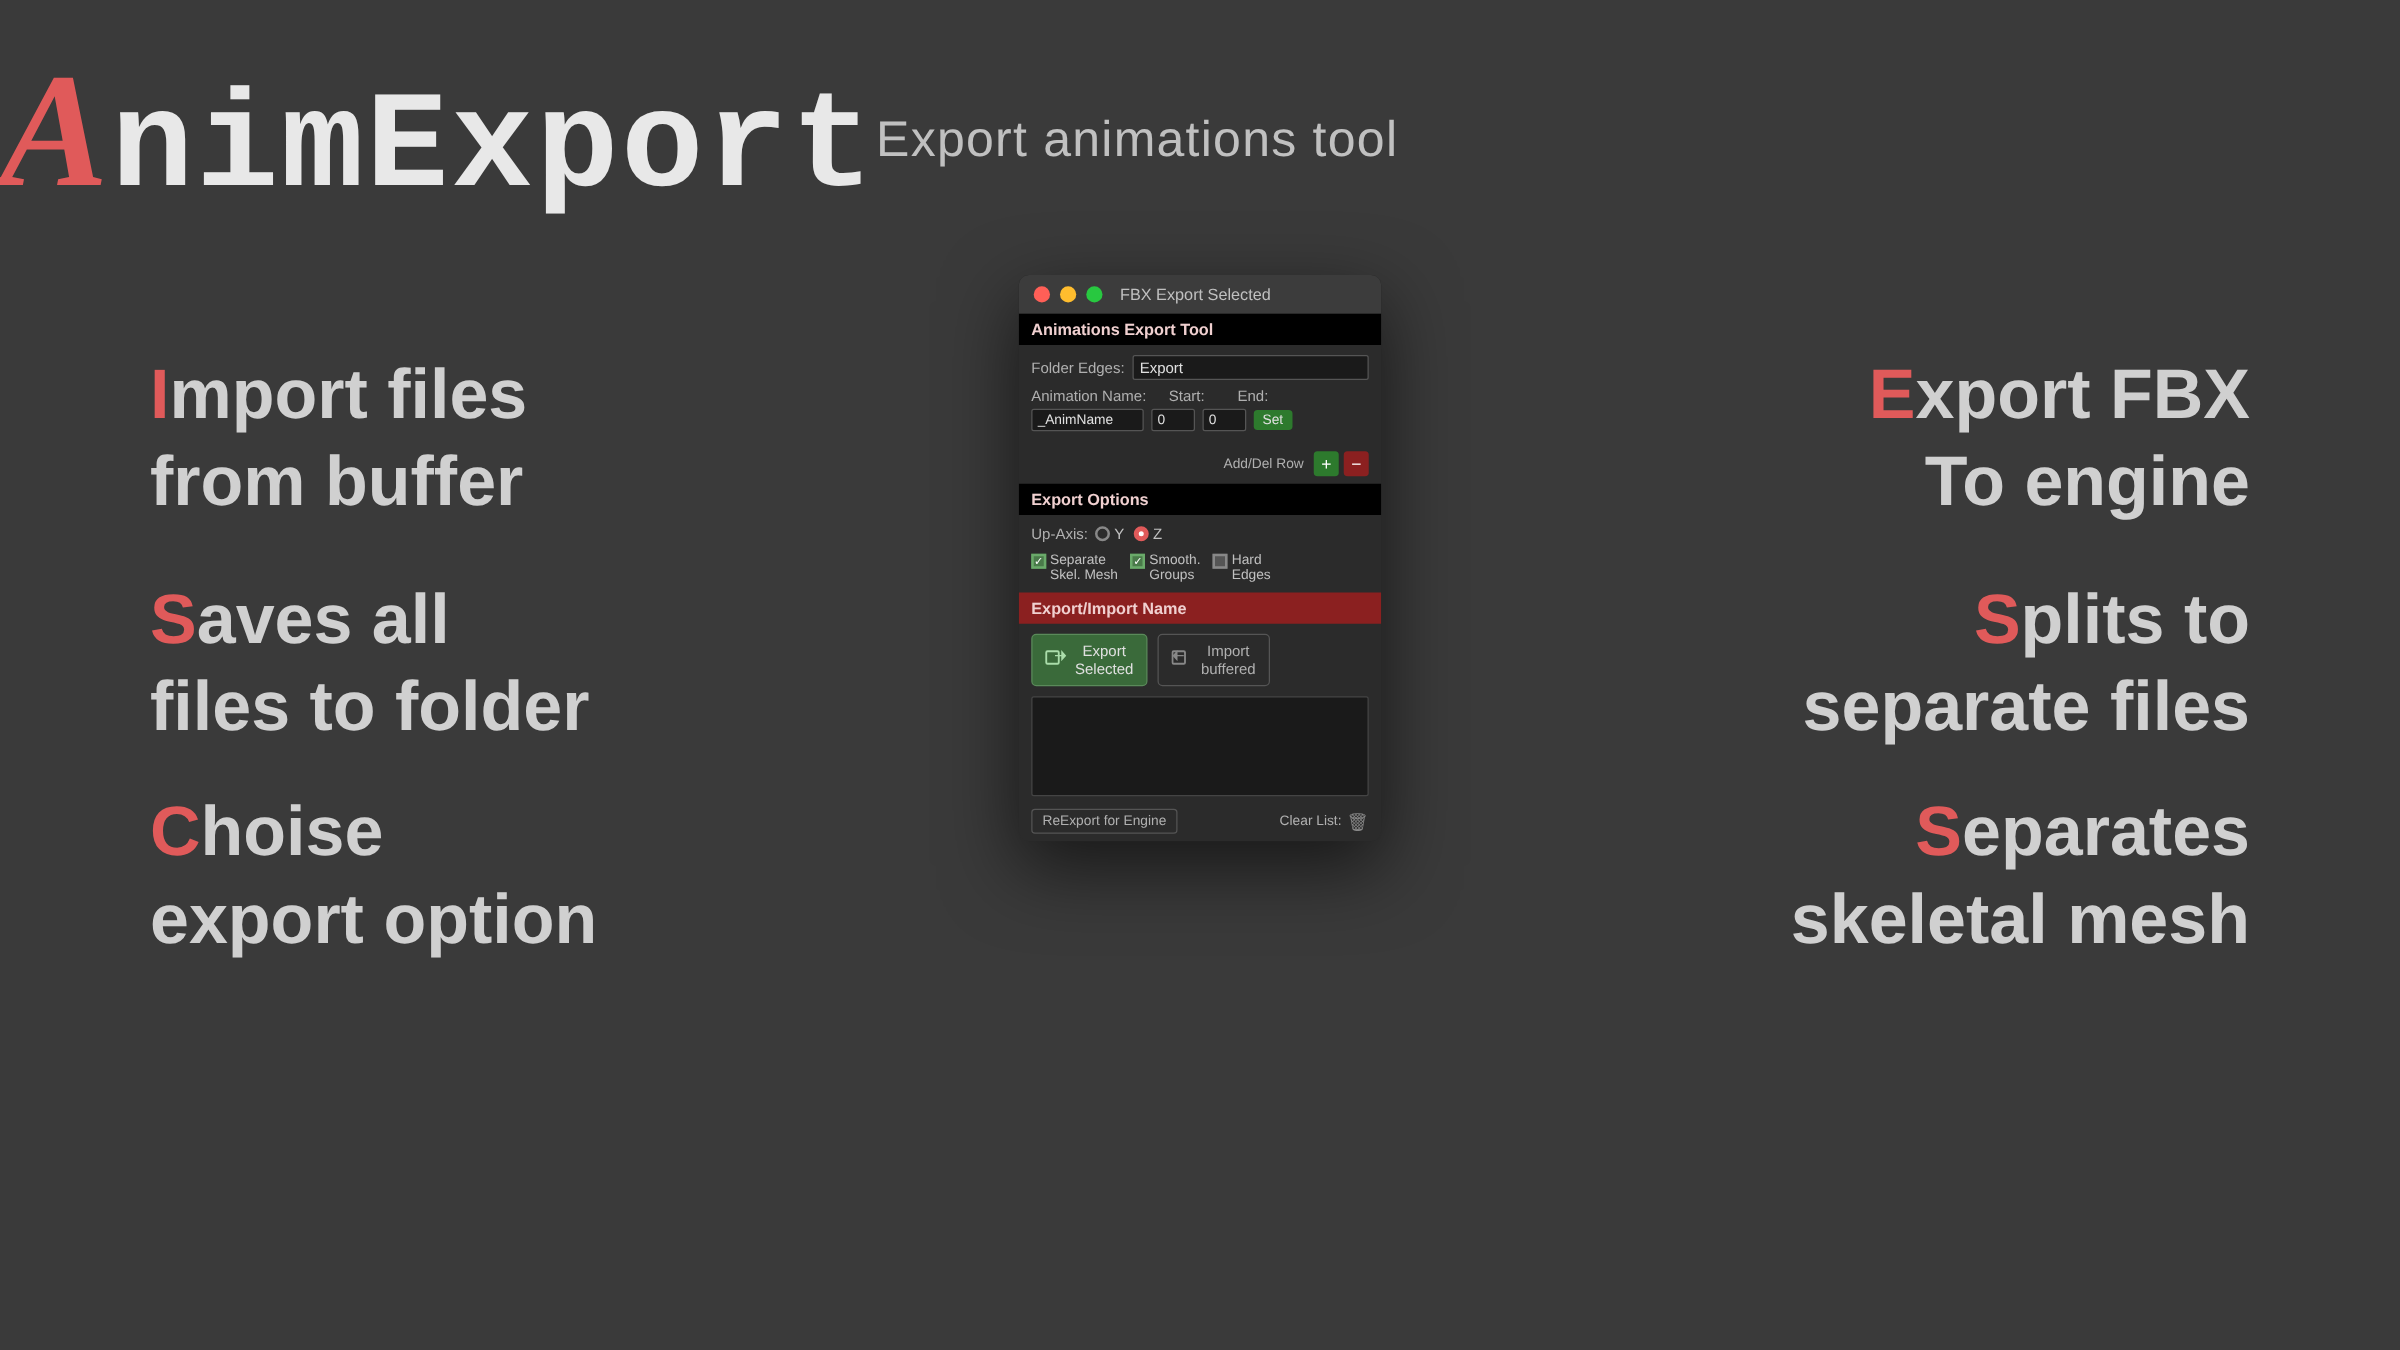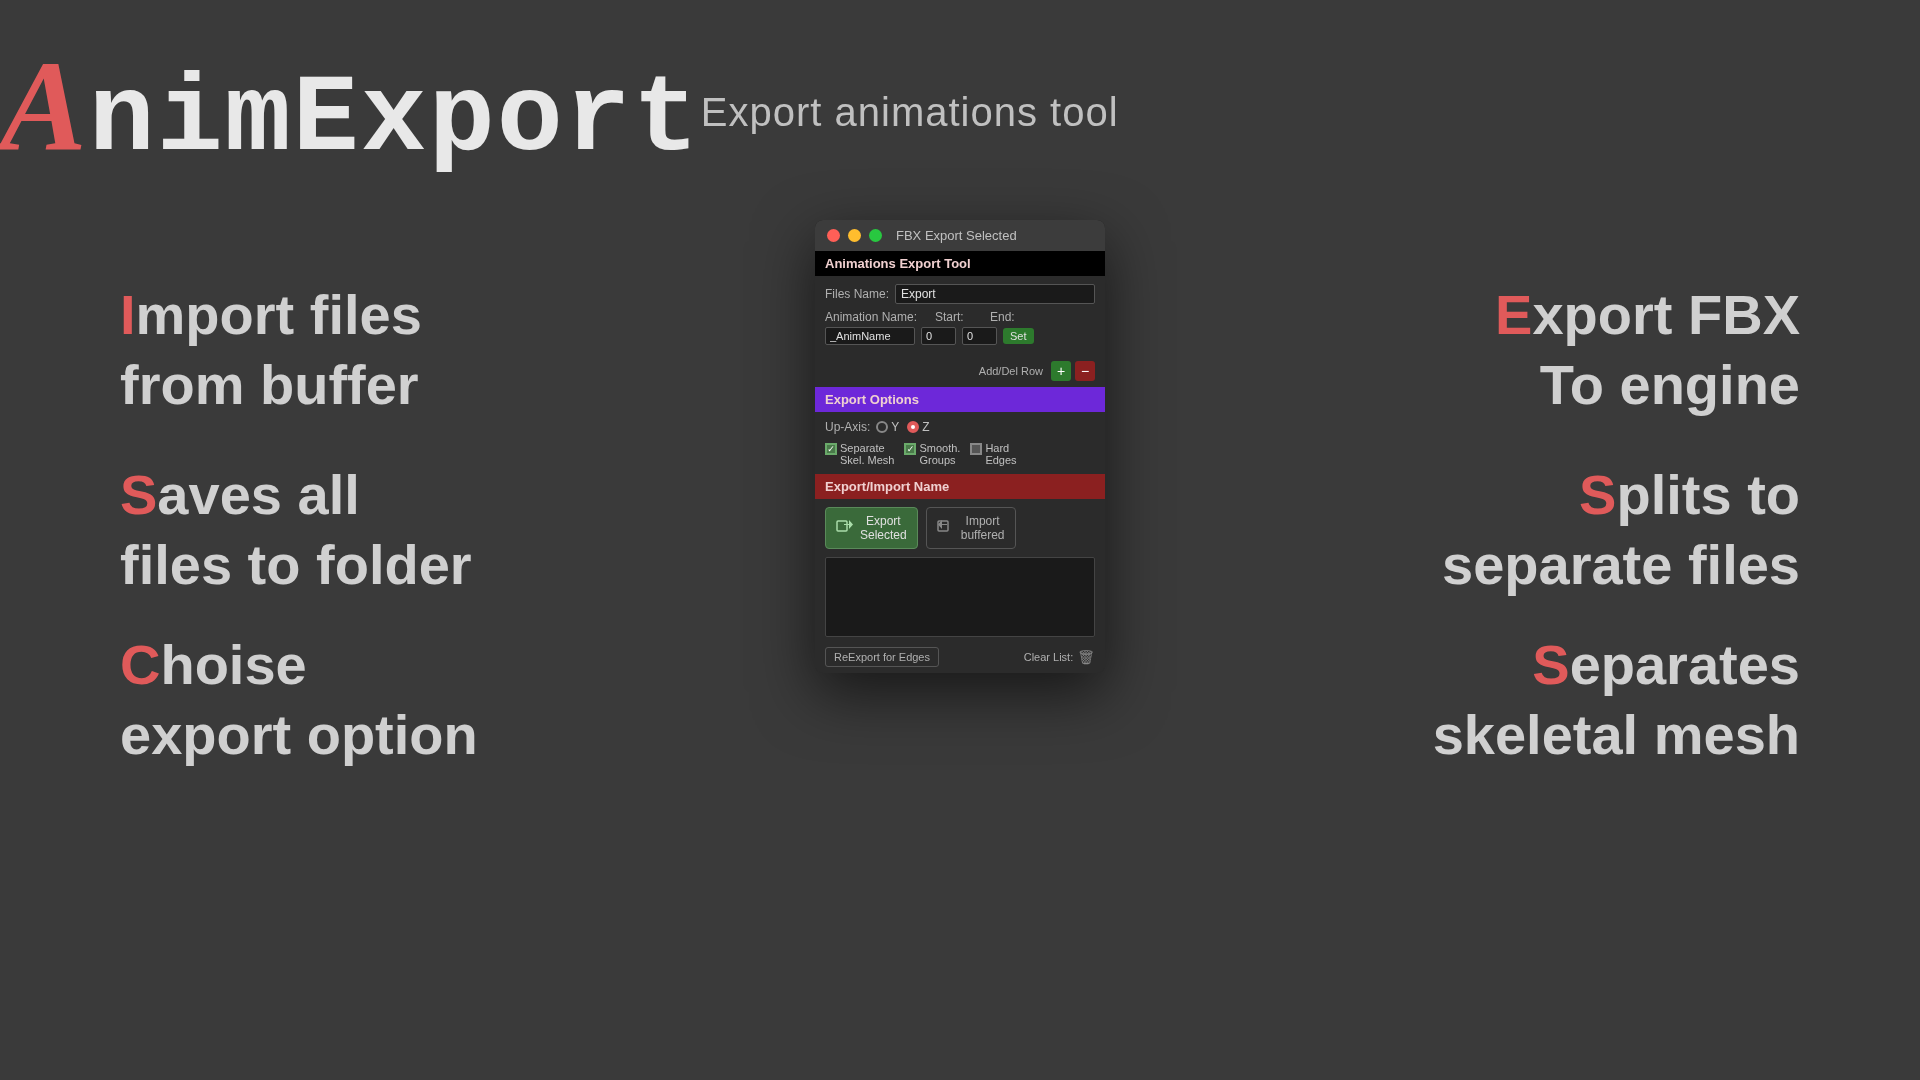--- a/index.html
+++ b/index.html
@@ -202,21 +202,21 @@
       border-radius: 3px;
       width: 20px;
       height: 20px;
       font-size: 14px;
       cursor: pointer;
       display: flex; align-items: center; justify-content: center;
     }
 
     
     .export-options-header {
-      background: #6d28d9;
+      background: #000000;
       padding: 5px 10px;
       color: #f0d0d0;
       font-size: 13px;
       font-weight: bold;
     }
 
     .options-area {
       padding: 8px 10px;
     }
 
@@ -431,21 +431,21 @@
       <div class="traffic-light traffic-yellow"></div>
       <div class="traffic-light traffic-green"></div>
       <span class="titlebar-title">FBX Export Selected</span>
     </div>
 
     <div class="section-header">Animations Export Tool</div>
 
     <div class="form-area">
 
       <div class="form-row">
-        <span class="form-label">Files Name:</span>
+        <span class="form-label">Folder Edges:</span>
         <input class="form-input" type="text" value="Export" style="">
       </div>
 
       <div style="display:flex; align-items:center; gap:16px; margin-bottom:3px;">
         <span class="form-label" style="width:90px;">Animation Name:</span>
         <span class="form-label" style="width:35px; margin-left:4px;">Start:</span>
         <span class="form-label" style="width:35px; margin-left:4px;">End:</span>
       </div>
 
       <div class="form-row">
@@ -517,21 +517,21 @@
             <polyline points="10,7 5,7 5,3 1,7.5 5,12 5,8 10,8" fill="#888"></polyline>
           </svg>
         </span>
         <span>Import<br>buffered</span>
       </button>
     </div>
 
     <div class="list-area"></div>
 
     <div class="bottom-bar">
-      <button class="btn-reexport">ReExport for Edges</button>
+      <button class="btn-reexport">ReExport for Engine</button>
       <div class="clear-list-area">
         <span>Clear List:</span>
         <span class="trash-icon">🗑</span>
       </div>
     </div>
 
   </div>
 </div>
 
 </body></html>

